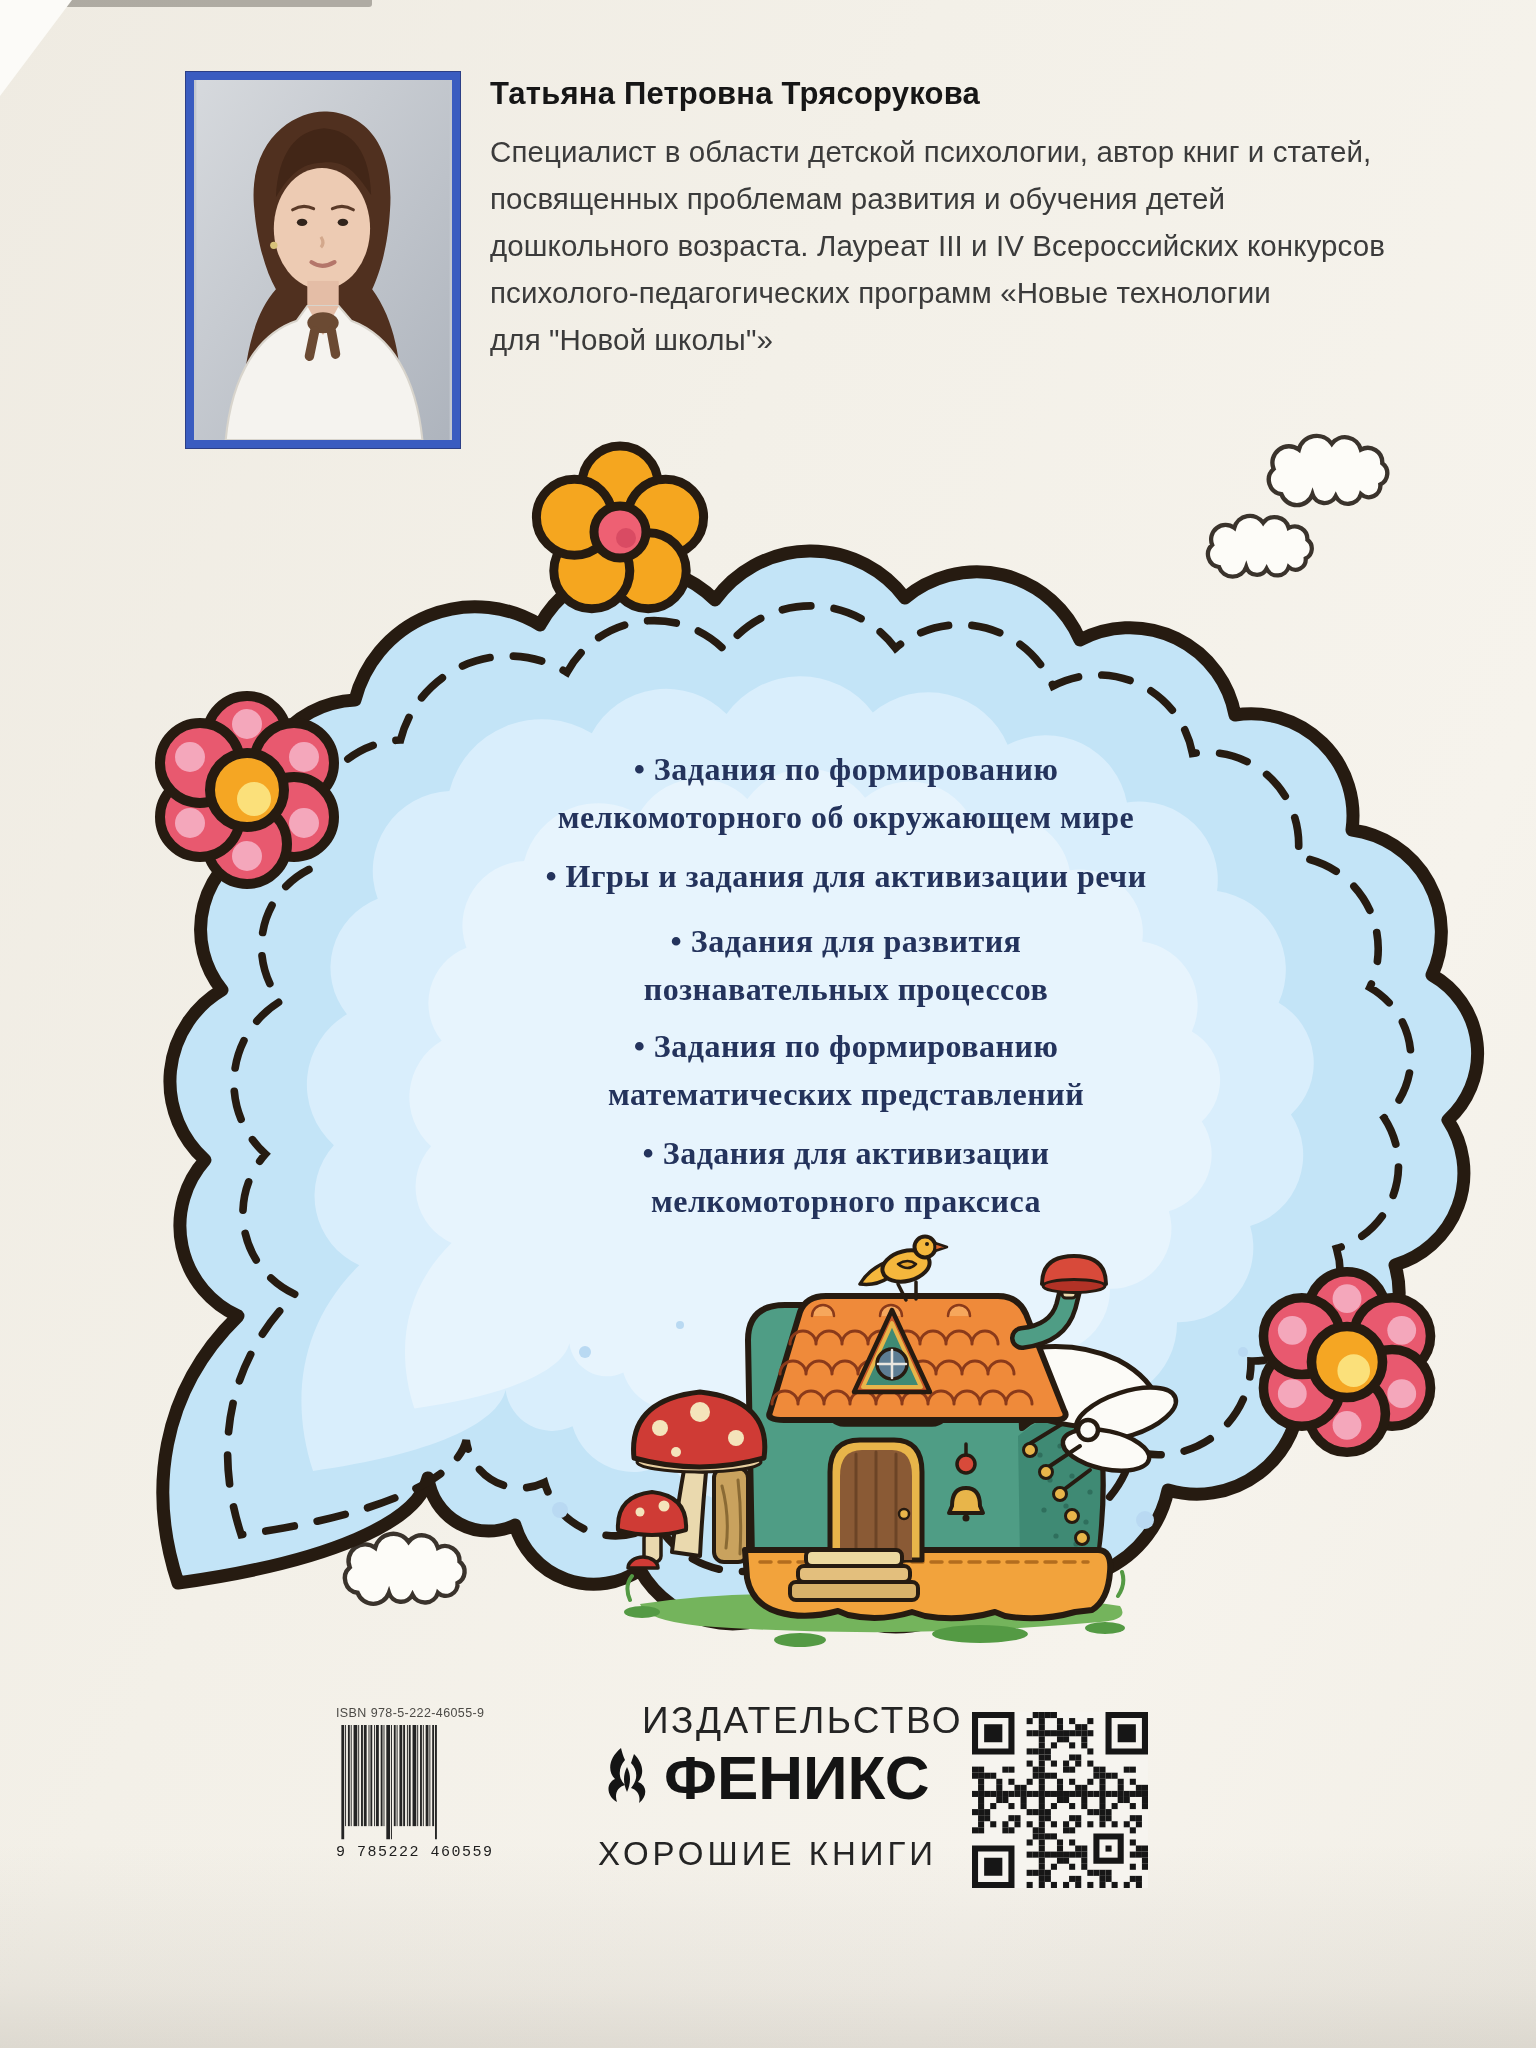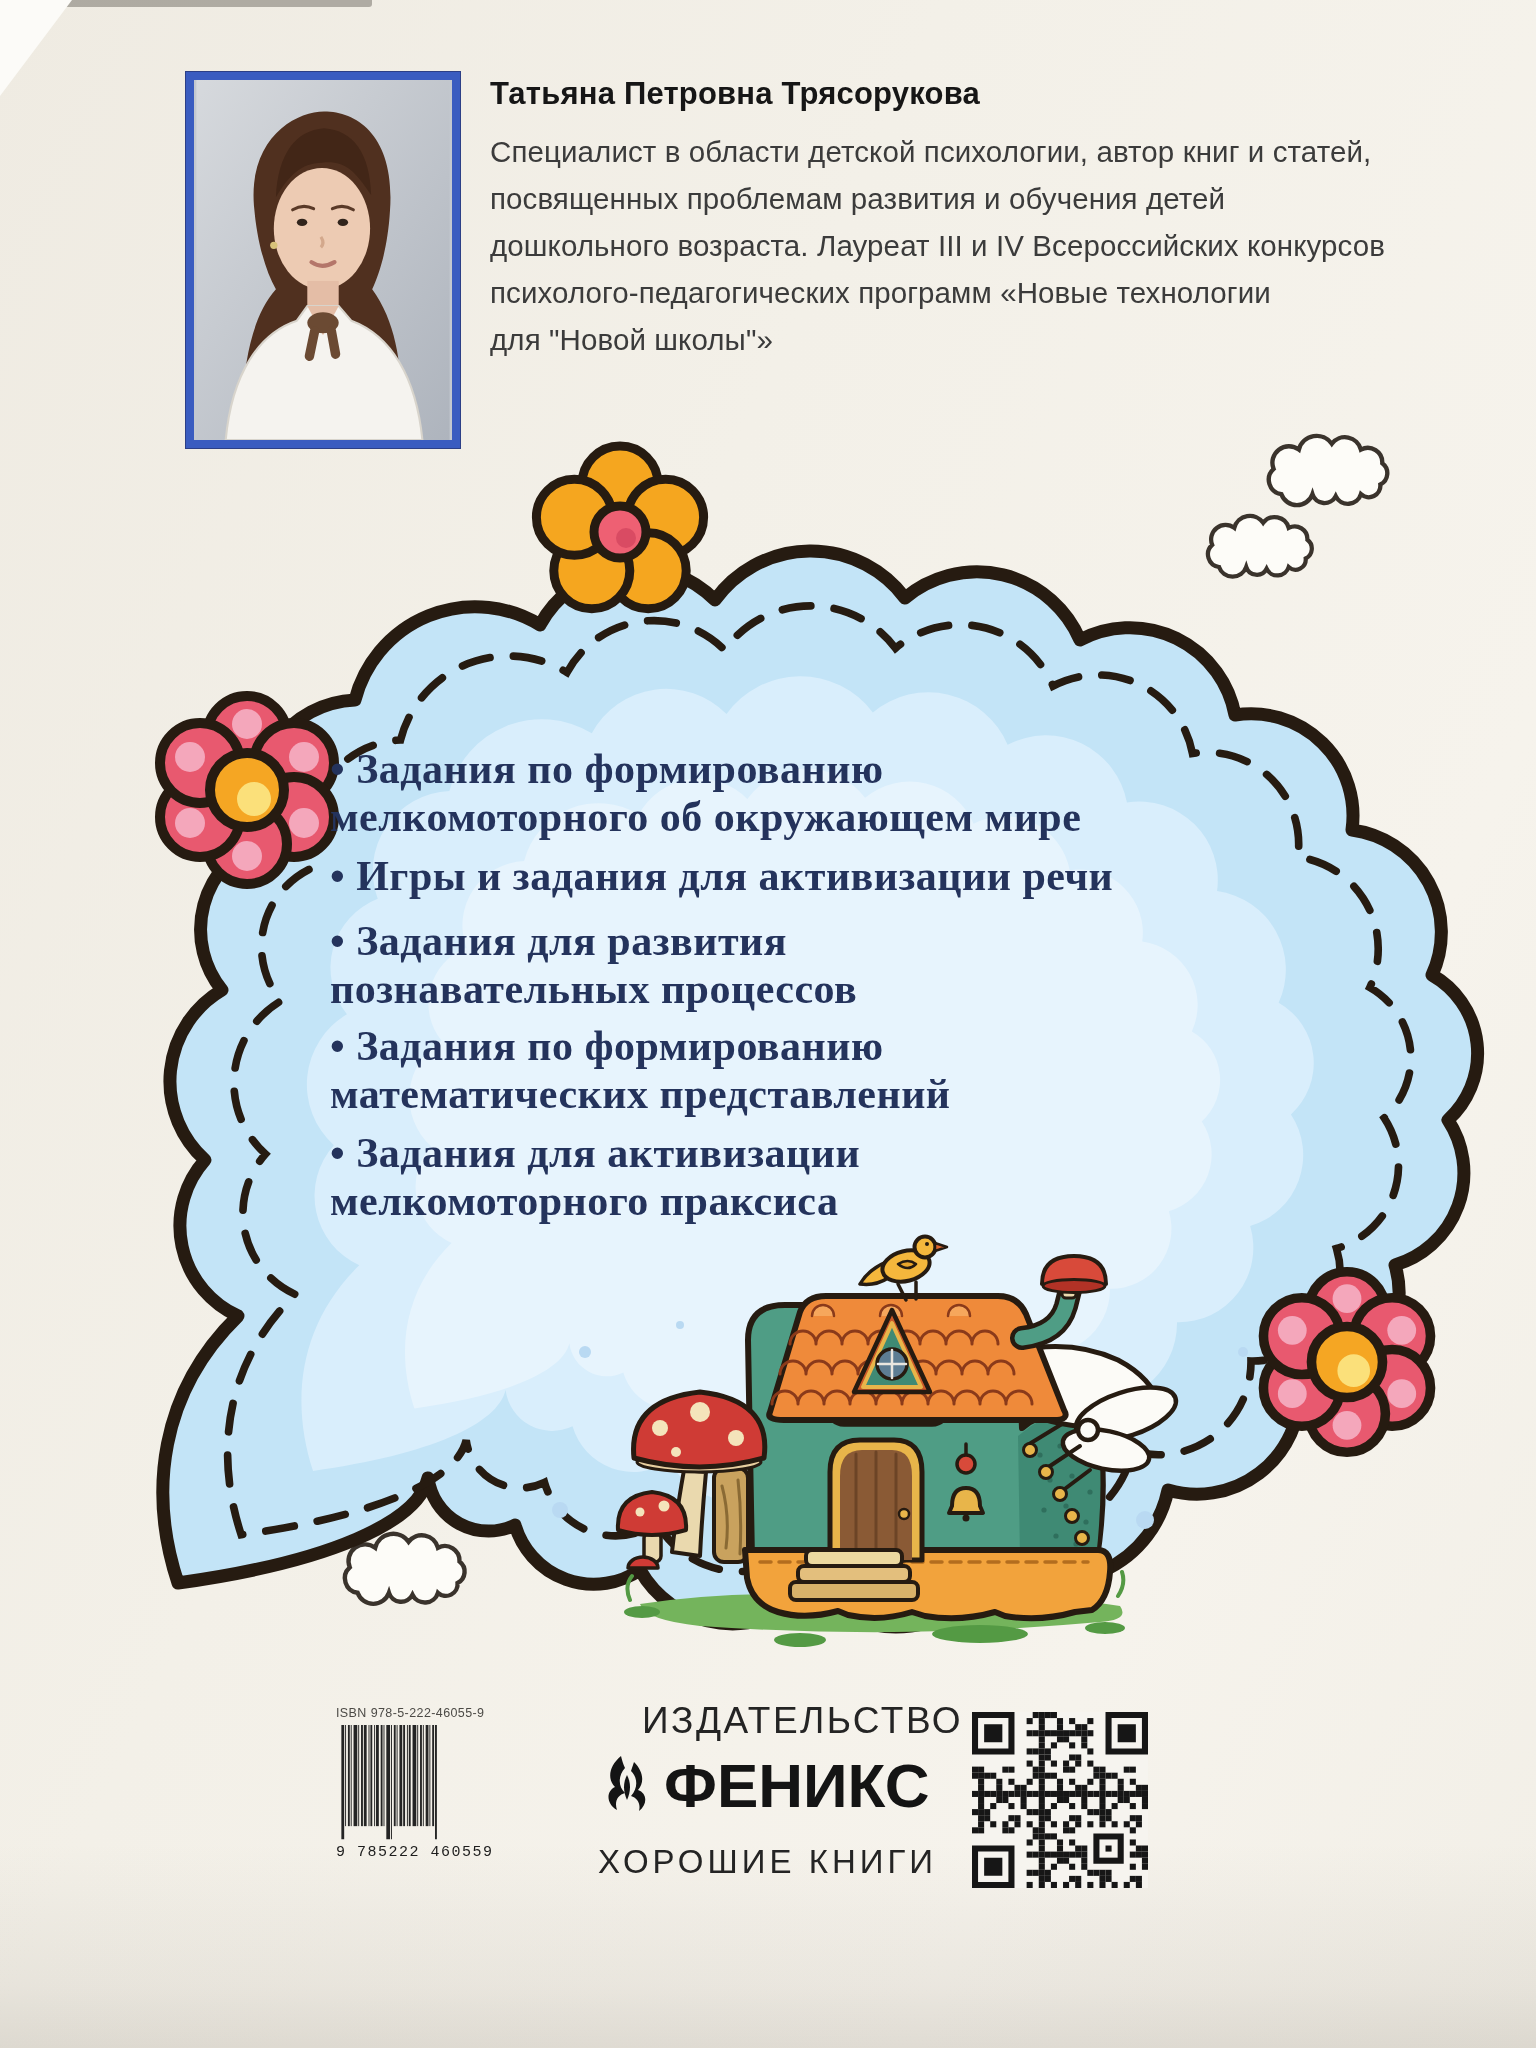--- a/index.html
+++ b/index.html
@@ -16,31 +16,31 @@
   .photo{position:absolute;left:186px;top:72px;width:258px;height:360px;border:8px solid #3a5cc0;
          box-shadow:0 0 0 1px #2c3f86;background:#c3c8cf;z-index:2;}
   .photo svg{display:block;width:100%;height:100%;}
 
   .author{position:absolute;left:490px;top:76px;width:1010px;z-index:2;color:#3b3b3b;}
   .author-name{font-size:31px;font-weight:bold;color:#161616;letter-spacing:.2px;margin-bottom:16px;}
   .bio-line{font-size:29.5px;line-height:47px;letter-spacing:.1px;}
 
   .bullets{position:absolute;left:330px;top:0;width:1000px;z-index:3;
            font-family:"Liberation Serif",serif;font-weight:bold;color:#24335c;}
-  .b-item{position:absolute;left:0;width:100%;font-size:42px;line-height:48px;letter-spacing:.5px;}
+  .b-item{position:absolute;left:16px;width:100%;text-align:center;font-size:32px;line-height:48px;letter-spacing:.5px;}
   .bl:empty{display:none;}
 
   .footer{position:absolute;left:0;top:0;width:1300px;height:2048px;z-index:4;pointer-events:none;}
   .barcode{position:absolute;left:336px;top:1706px;width:130px;text-align:left;}
   .isbn{font-size:12.5px;color:#4c4a46;letter-spacing:.4px;white-space:nowrap;}
   .bars{display:block;width:110px;height:118px;margin-top:5px;}
   .bc-digits{font-family:"Liberation Mono",monospace;font-size:15px;color:#1d1d1d;letter-spacing:1.5px;margin-top:1px;white-space:nowrap;}
   .pubtext{position:absolute;left:598px;top:1700px;width:400px;color:#242424;}
   .pt1{font-size:37px;font-weight:400;letter-spacing:2.5px;white-space:nowrap;margin-left:44px;}
-  .brand-row{display:flex;align-items:center;gap:8px;margin-top:8px;}
+  .brand-row{display:flex;align-items:center;gap:8px;margin-top:0;}
   .brand-row svg{width:58px;height:66px;}
   .brand{font-size:62px;font-weight:bold;letter-spacing:0;white-space:nowrap;color:#141414;}
   .pt3{font-size:33px;font-weight:400;letter-spacing:4px;margin-top:22px;white-space:nowrap;}
   .qr{position:absolute;left:972px;top:1712px;width:176px;height:176px;}
 </style>
 </head>
 <body>
 
 <div class="page">
 

